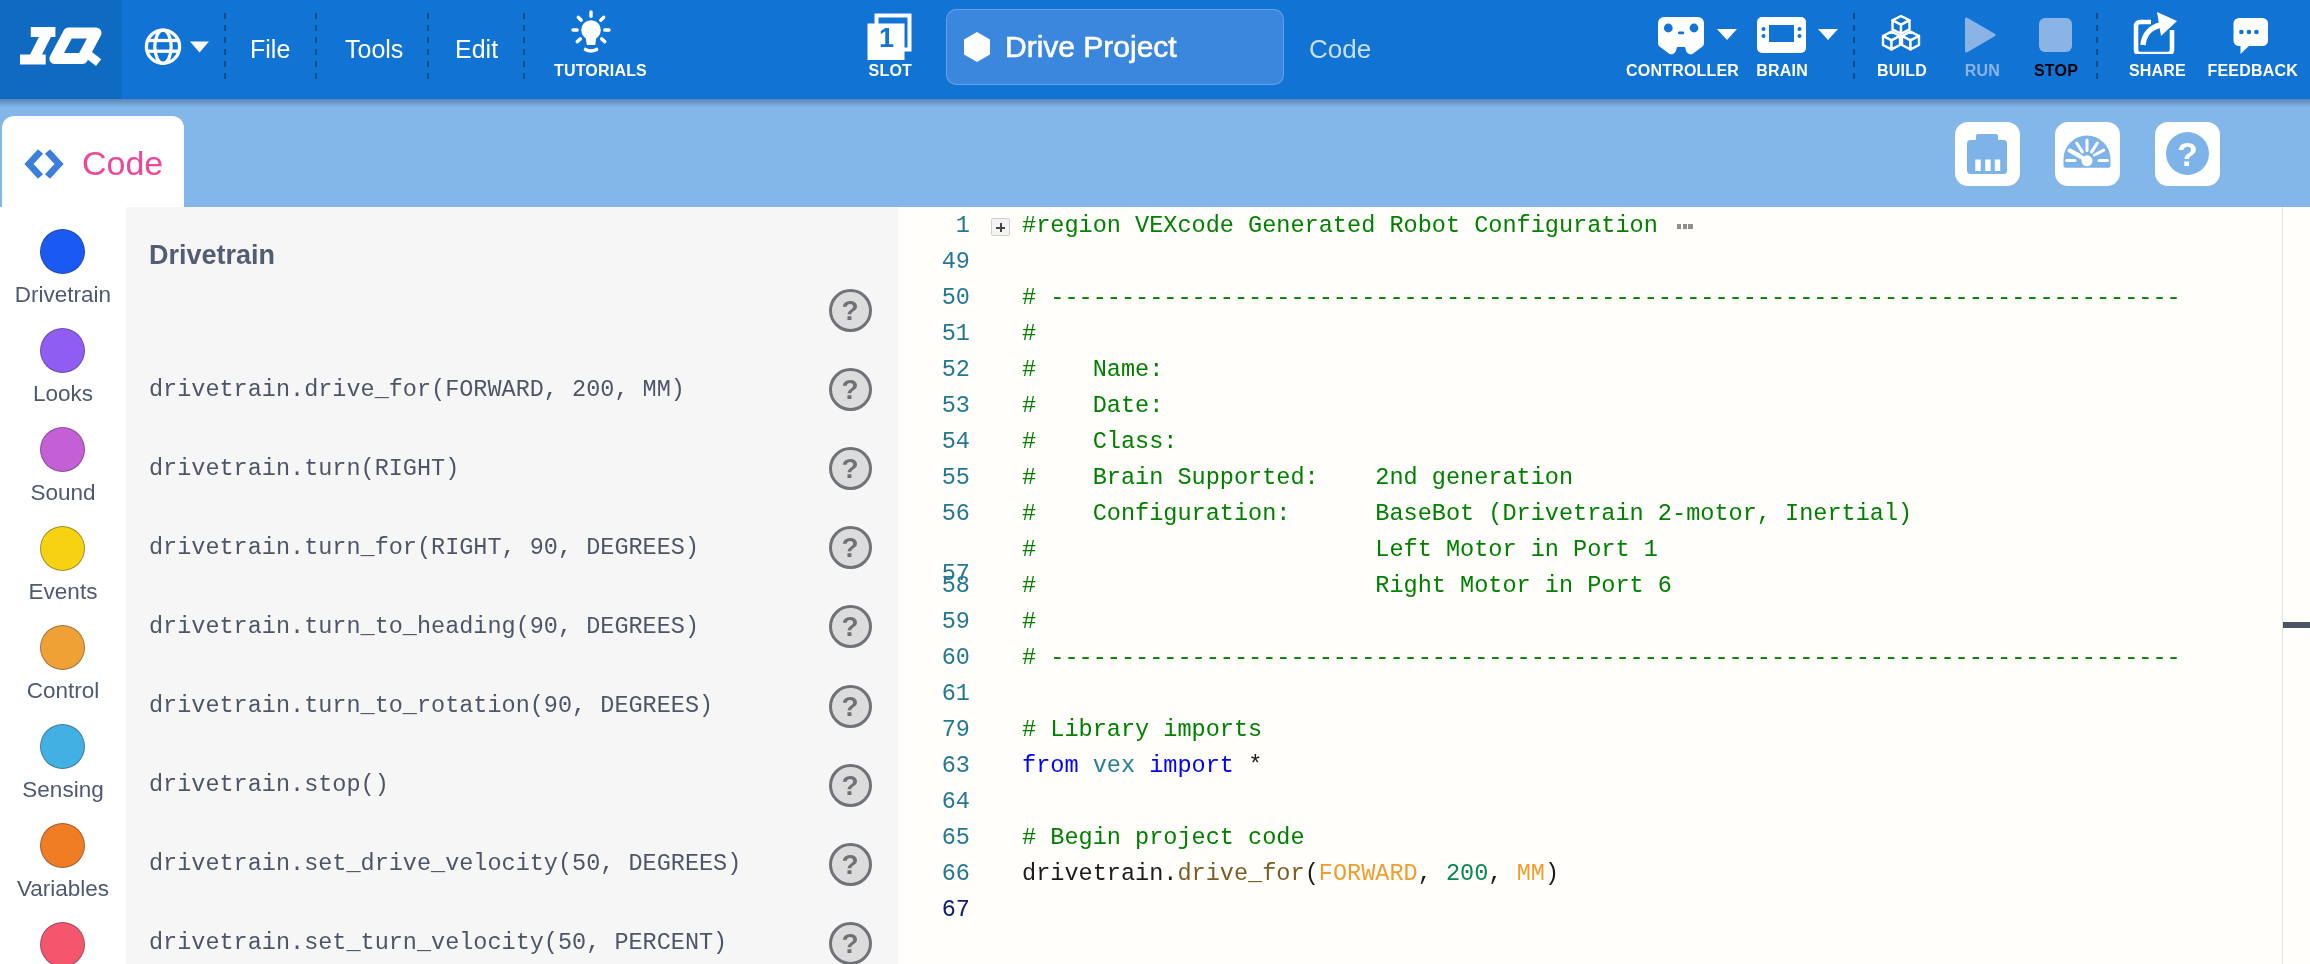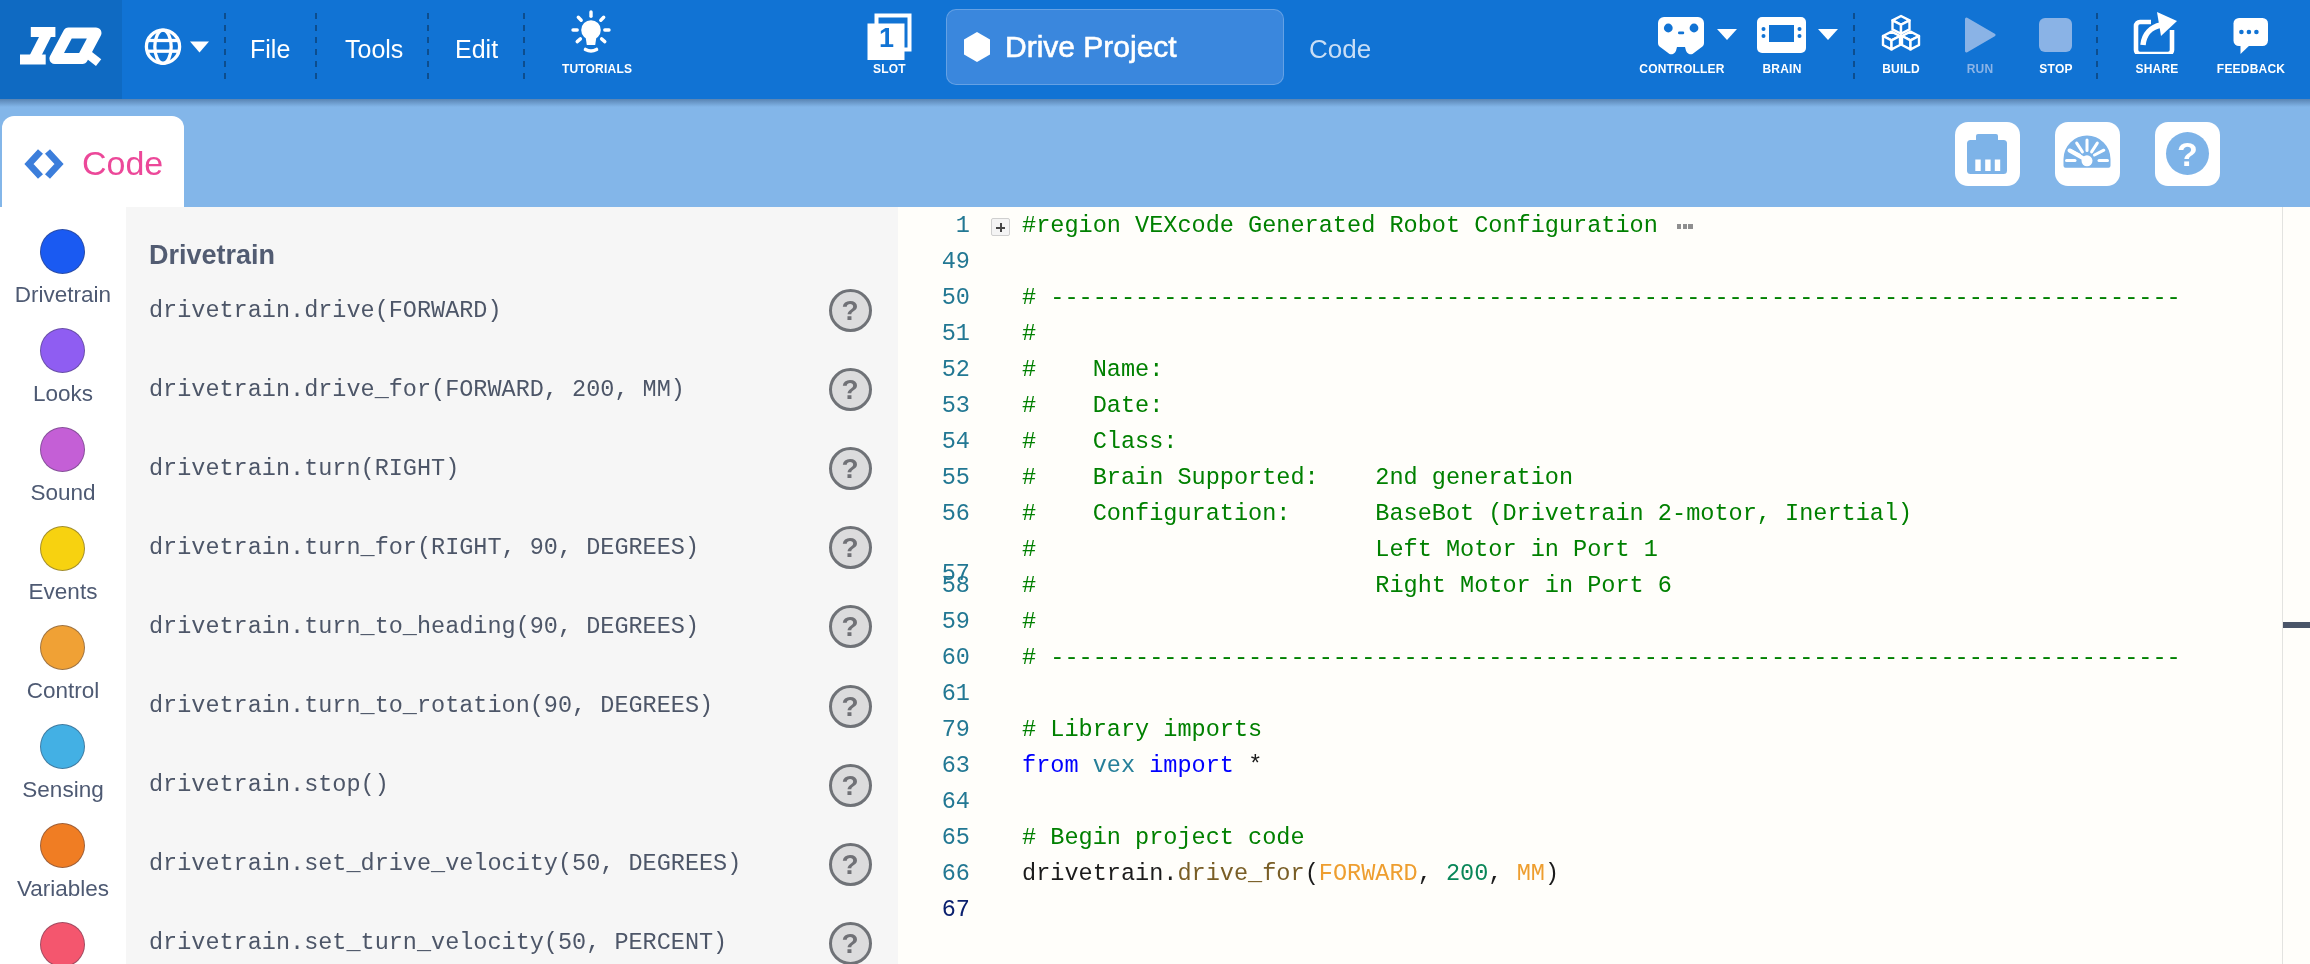--- a/index.html
+++ b/index.html
@@ -3,21 +3,21 @@
 <style>
 * { margin:0; padding:0; box-sizing:border-box; }
 html,body { width:2310px; height:964px; overflow:hidden; font-family:"Liberation Sans", sans-serif; }
 #app { position:relative; width:2310px; height:964px; background:#fff;padding-left:44px; }
 
 #topbar { position:absolute; left:0; top:0; width:2310px; height:99px; background:#1173d4; }
 #iqblk { position:absolute; left:0; top:0; width:122px; height:99px; background:#0f6ac2; }
 #iqtxt { position:absolute; left:18px; top:25px; }
 .vsep { position:absolute; top:13px; width:2px; height:72px; background-image:repeating-linear-gradient(to bottom, rgba(9,46,84,.55) 0 6px, rgba(0,0,0,0) 6px 12px); }
 .menu { position:absolute; top:35px; font-size:25px; color:#fff; }
-.sublbl { position:absolute; top:62px; font-size:12px; font-weight:bold; color:#fff; letter-spacing:0.2px; text-align:center; }
+.sublbl { position:absolute; top:62px; font-size:16px; font-weight:bold; color:#fff; letter-spacing:0.2px; text-align:right; }
 #drivebtn { position:absolute; left:946px; top:9px; width:338px; height:76px; background:#3a87dd; border:1.5px solid rgba(255,255,255,.22); border-radius:10px; }
 #drivetxt { position:absolute; left:58px; top:20px; font-size:30px; color:#fff; -webkit-text-stroke:0.6px #fff; }
 #saved { position:absolute; left:1309px; top:34px; font-size:26px; color:#c9def5; }
 
 #lightbar { position:absolute; left:0; top:99px; width:2310px; height:108px; background:#83b6e9; }
 #barshadow { position:absolute; left:0; top:0; width:2310px; height:8px; background:linear-gradient(to bottom, rgba(20,50,90,.38), rgba(20,50,90,0)); }
 #codetab { position:absolute; left:2px; top:17px; width:182px; height:91px; background:#fff; border-radius:12px 12px 0 0; }
 #codetxt { position:absolute; left:82px; top:144px; font-size:34px; color:#ec4899; }
 .sqbtn { position:absolute; top:23px; width:65px; height:64px; background:#fff; border-radius:13px; }
 
@@ -131,21 +131,21 @@
 <path d="M23 22 l8.5 4.4 v9 l-8.5 -4.4 z"></path>
 <path d="M40 22 l-8.5 4.4 v9 l8.5 -4.4 z"></path>
 </g>
 </svg>
     <div class="sublbl" style="left:1875px;width:52px">BUILD</div>
     <svg width="32" height="36" viewBox="0 0 32 36" style="position:absolute;left:1964px;top:17px">
         <path d="M2.5 2 L30 18 L2.5 34 z" fill="#8ab3e6" stroke="#8ab3e6" stroke-width="3" stroke-linejoin="round"></path>
       </svg>
     <div class="sublbl" style="left:1960px;width:40px;color:#8cb4e6">RUN</div>
     <div style="position:absolute;left:2039px;top:18px;width:33px;height:34px;background:#8ab3e6;border-radius:6px"></div>
-    <div class="sublbl" style="left:2034px;width:44px;color:#ffffff">STOP</div>
+    <div class="sublbl" style="left:2034px;width:44px;color:#000000">STOP</div>
     <div class="vsep" style="left:2096px"></div>
     <svg width="48" height="44" viewBox="0 0 48 44" style="position:absolute;left:2130px;top:10px">
 <rect x="6" y="12" width="36" height="32" rx="4" fill="none" stroke="#fff" stroke-width="4.6"></rect>
 <rect x="21" y="4" width="27" height="16" fill="#1173d4"></rect>
 <path d="M13 35 C14 24 21 17 31 15" stroke="#fff" stroke-width="5.5" fill="none"></path>
 <polygon points="27,2 47,11 31,26" fill="#fff"></polygon>
 </svg>
     <div class="sublbl" style="left:2128px;width:58px">SHARE</div>
     <svg width="36" height="38" viewBox="0 0 36 38" style="position:absolute;left:2233px;top:17px">
 <rect x="0.5" y="1" width="34.5" height="28" rx="5.5" fill="#fff"></rect>
@@ -208,21 +208,20 @@
 <div class="cat" style="top:526.0px;background:#f7d210"></div>
 <div class="catl" style="top:578.5px">Events</div>
 <div class="cat" style="top:625.0px;background:#f0a135"></div>
 <div class="catl" style="top:677.5px">Control</div>
 <div class="cat" style="top:724.0px;background:#43b0e4"></div>
 <div class="catl" style="top:776.5px">Sensing</div>
 <div class="cat" style="top:823.0px;background:#f07d23"></div>
 <div class="catl" style="top:875.5px">Variables</div>
 <div class="cat" style="top:922.0px;background:#f4566e"></div>
   <div id="phdr">Drivetrain</div>
-  <div class="cmd" style="top:292.5px">drivetrain.drive(FORWARD)</div>
 <div class="qc" style="top:289.0px">
       <span>?</span>
     </div>
 <div class="cmd" style="top:371.6px">drivetrain.drive_for(FORWARD, 200, MM)</div>
 <div class="qc" style="top:368.1px">
       <span>?</span>
     </div>
 <div class="cmd" style="top:450.7px">drivetrain.turn(RIGHT)</div>
 <div class="qc" style="top:447.2px">
       <span>?</span>

